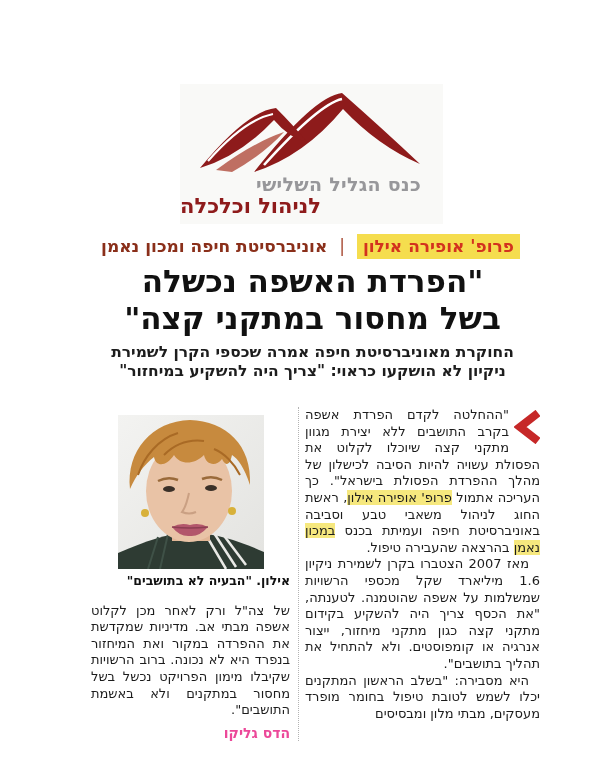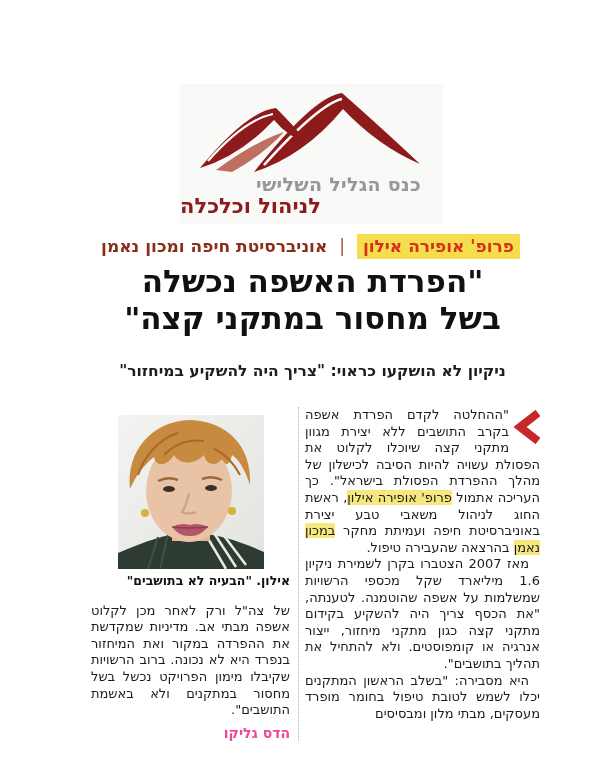--- a/index.html
+++ b/index.html
@@ -60,31 +60,31 @@
   </div>
 
   <div class="byline">
     <span class="byline-author">פרופ' אופירה אילון</span>
     <span class="byline-sep">|</span>
     <span class="byline-affil">אוניברסיטת חיפה ומכון נאמן</span>
   </div>
 
   <h1 class="headline"><span>"הפרדת האשפה נכשלה</span><br><span>בשל מחסור במתקני קצה"</span></h1>
 
-  <div class="subheadline"><br><span>ניקיון לא הושקעו כראוי: "צריך היה להשקיע במיחזור"</span></div>
+  <div class="subheadline"><span>החוקרת מאוניברסיטת חיפה אמרה שכספי הקרן לשמירת</span><br><span>ניקיון לא הושקעו כראוי: "צריך היה להשקיע במיחזור"</span></div>
 
   <div class="article">
 
     <div class="col-right">
       <p>
         <span class="marker">
           <svg width="26" height="34" viewBox="0 0 26 34">
             <path d="M24 3 L6 17 L24 31" stroke="#c62828" stroke-width="8" fill="none"></path>
           </svg>
-        </span><span>"ההחלטה לקדם הפרדת אשפה בקרב התושבים ללא יצירת מגוון מתקני קצה שיוכלו לקלוט את הפסולת עשויה להיות הסיבה לכישלון של מהלך ההפרדת הפסולת בישראל". כך העריכה אתמול </span><span class="hl">פרופ' אופירה אילון</span><span>, ראשת החוג לניהול משאבי טבע יצירת באוניברסיטת חיפה ועמיתת מחקר </span><span class="hl">במכון נאמן</span><span> בהרצאה שהעבירה טיפול.</span>
+        </span><span>"ההחלטה לקדם הפרדת אשפה בקרב התושבים ללא יצירת מגוון מתקני קצה שיוכלו לקלוט את הפסולת עשויה להיות הסיבה לכישלון של מהלך ההפרדת הפסולת בישראל". כך העריכה אתמול </span><span class="hl">פרופ' אופירה אילון</span><span>, ראשת החוג לניהול משאבי טבע וסביבה באוניברסיטת חיפה ועמיתת בכנס </span><span class="hl">במכון נאמן</span><span> בהרצאה שהעבירה טיפול.</span>
       </p>
       <p class="indent">מאז 2007 הצטברו בקרן לשמירת ניקיון 1.6 מיליארד שקל מכספי הרשויות שמשלמות על אשפה שהוטמנה. לטענתה, "את הכסף צריך היה להשקיע בקידום מתקני קצה כגון מתקני מיחזור, ייצור אנרגיה או קומפוסטים. ולא להתחיל את תהליך בתושבים".</p>
       <p class="indent">היא מסבירה: "בשלב הראשון המתקנים יכלו לשמש לטובת טיפול בחומר מופרד מעסקים, מבתי מלון ומבסיסים</p>
     </div>
 
     <div class="col-left">
       <div class="photo-wrap">
         <svg width="146" height="154" viewBox="0 0 146 154">
           <defs>
             <linearGradient id="bgGrad" x1="0" y1="0" x2="1" y2="1">

